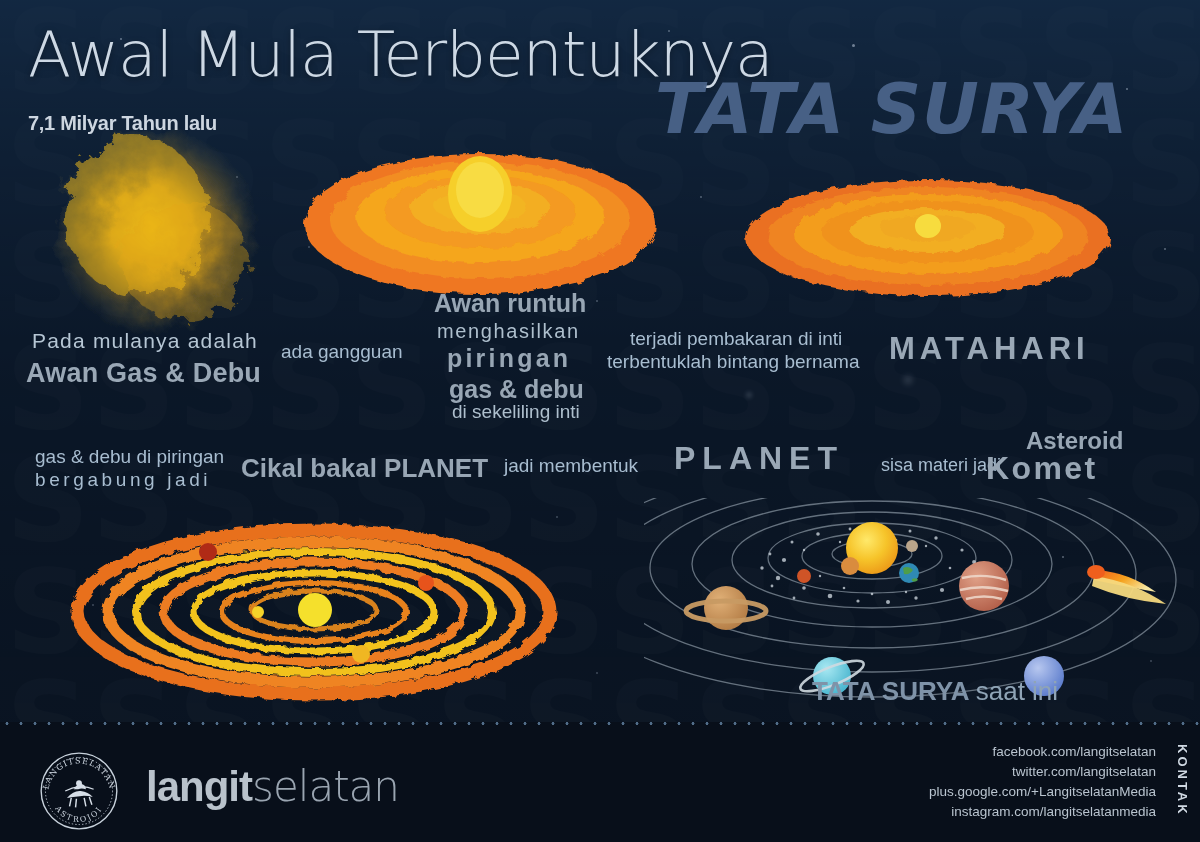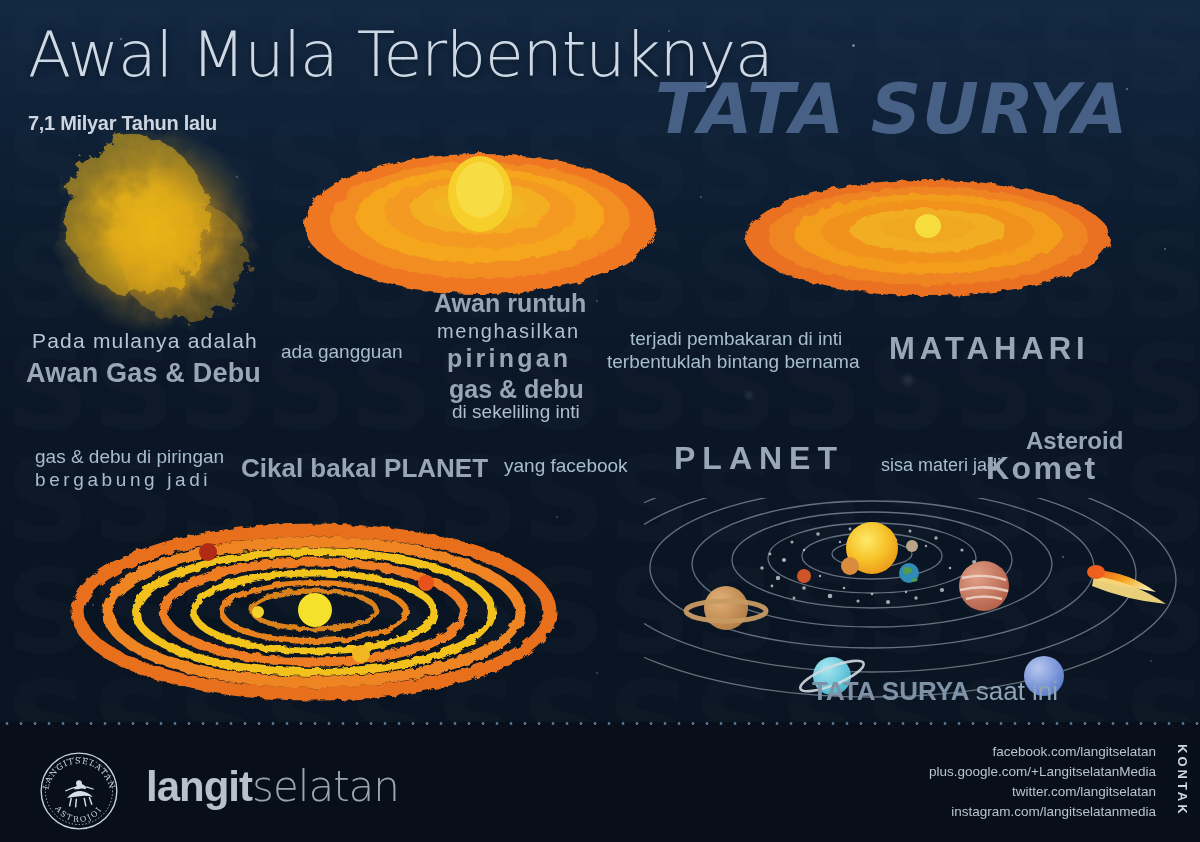--- a/index.html
+++ b/index.html
@@ -312,21 +312,21 @@
   <div class="txt l-sekeliling">di sekeliling inti</div>
 
   <div class="txt l-terjadi1">terjadi pembakaran di inti</div>
   <div class="txt l-terjadi2">terbentuklah bintang bernama</div>
   <div class="txt l-matahari">MATAHARI</div>
 
   <div class="txt l-gasdi1">gas &amp; debu di piringan</div>
   <div class="txt l-gasdi2">bergabung jadi</div>
   <div class="txt l-cikal">Cikal bakal PLANET</div>
 
-  <div class="txt l-yangmem">yang facebook</div>
+  <div class="txt l-yangmem">jadi membentuk</div>
   <div class="txt l-planet">PLANET</div>
 
   <div class="txt l-sisa">sisa materi jadi</div>
   <div class="txt l-asteroid">Asteroid</div>
   <div class="txt l-komet">Komet</div>
 
   <div class="txt l-tatanow-a"><span>TATA SURYA </span><span class="l-tatanow-b">saat ini</span></div>
 
   <div class="footer"></div>
   <div class="dotline"></div>
@@ -350,20 +350,20 @@
       <circle cx="50" cy="41" r="3.4"></circle>
       <path d="M41 58 l-2 10 M47 59 l-1 10 M56 58 l2 10 M62 57 l3 9" stroke="#d6dee7" stroke-width="1.7" fill="none"></path>
       <path d="M34 50 q8 -4 16 -5 q9 -1 17 3" stroke="#d6dee7" stroke-width="1.4" fill="none"></path>
     </g>
   </svg>
 
   <div class="brand"><span>langit</span><span class="thin">selatan</span></div>
 
   <div class="contacts">
     <div>facebook.com/langitselatan</div>
+    <div>twitter.com/langitselatan</div>
     <div>plus.google.com/+LangitselatanMedia</div>
-    <div>twitter.com/langitselatan</div>
     <div>instagram.com/langitselatanmedia</div>
   </div>
 
   <div class="kontak">KONTAK</div>
 
 </div>
 
 </body></html>

